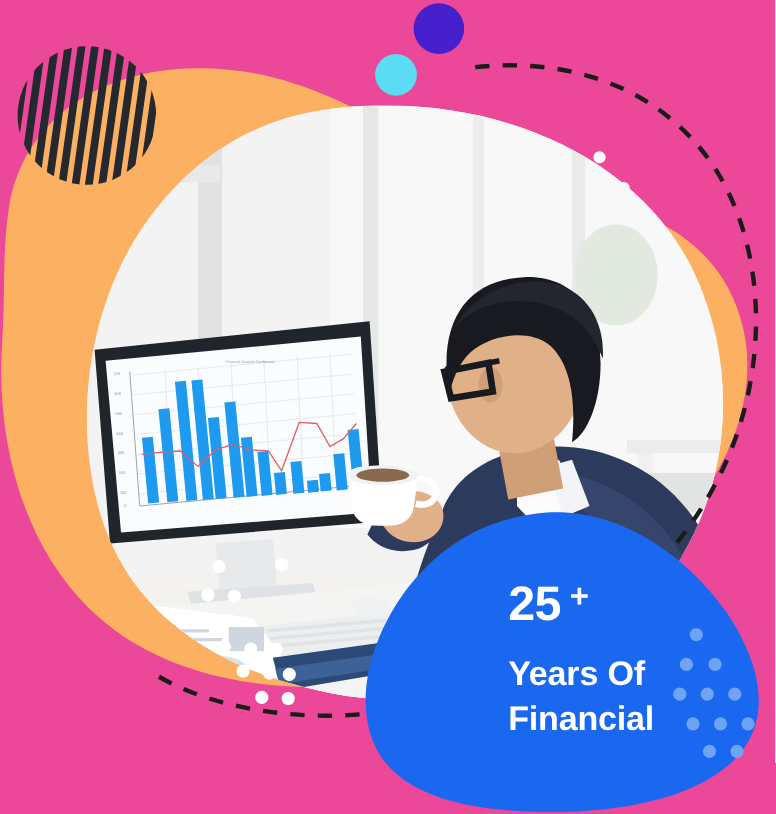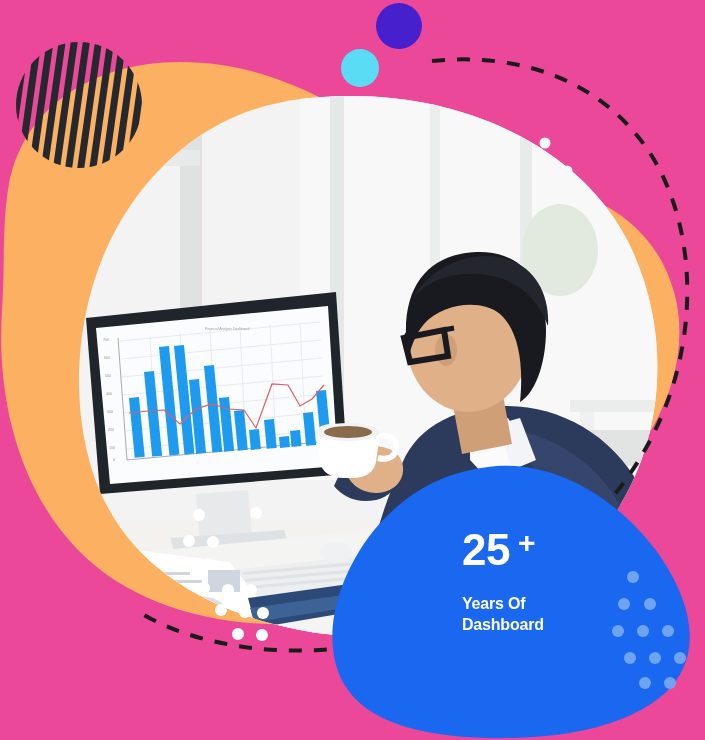--- a/index.html
+++ b/index.html
@@ -34,21 +34,21 @@
     line-height:1;
     white-space:nowrap;
   }
   #badge-number .plus{
     font-size:30px;
     font-weight:bold;
     vertical-align:12px;
     margin-left:8px;
   }
   .badge-line{
-    font-size:16px;
+    font-size:31px;
     font-weight:bold;
     color:#ffffff;
     line-height:1.32;
     letter-spacing:-0.2px;
     white-space:nowrap;
   }
   #badge-line1{ margin-top:21px; }
 </style>
 </head>
 <body>
@@ -364,16 +364,16 @@
         <circle cx="680" cy="658" r="6"></circle>
         <circle cx="645" cy="683" r="6"></circle>
         <circle cx="670" cy="683" r="6"></circle>
       </g>
     </svg>
   </div>
 
   <div id="badge-text">
     <div id="badge-number"><span>25</span><span class="plus">+</span></div>
     <div id="badge-line1" class="badge-line">Years Of</div>
-    <div id="badge-line2" class="badge-line">Dashboard</div>
+    <div id="badge-line2" class="badge-line">Financial</div>
   </div>
 
 </div>
 
 </body></html>

